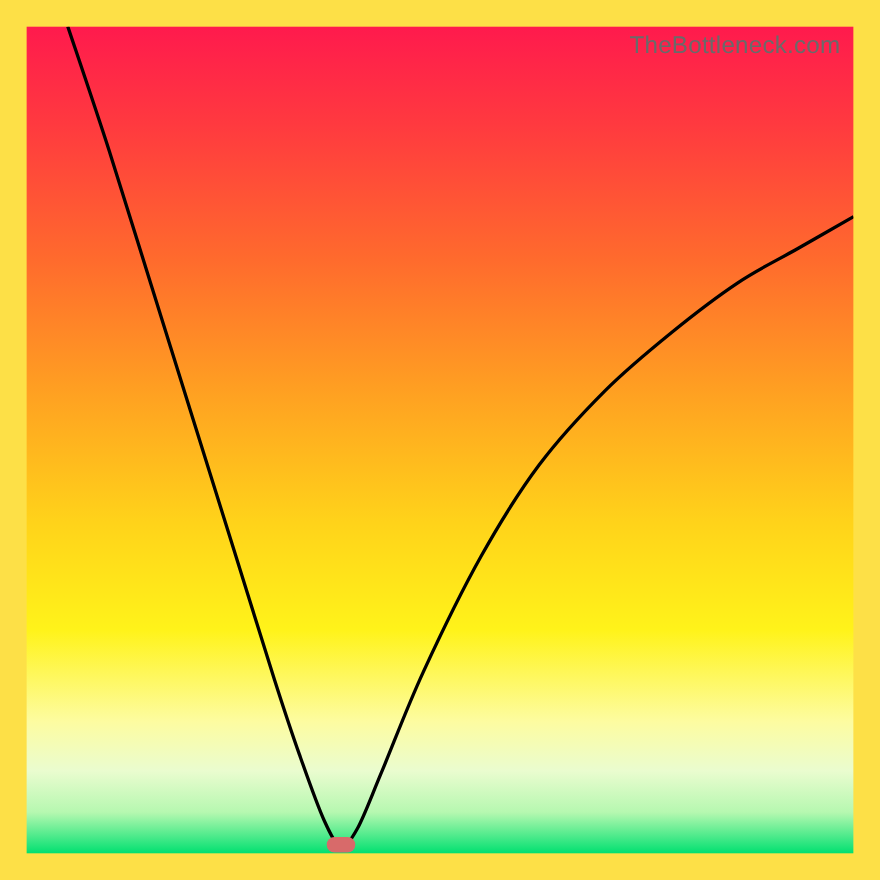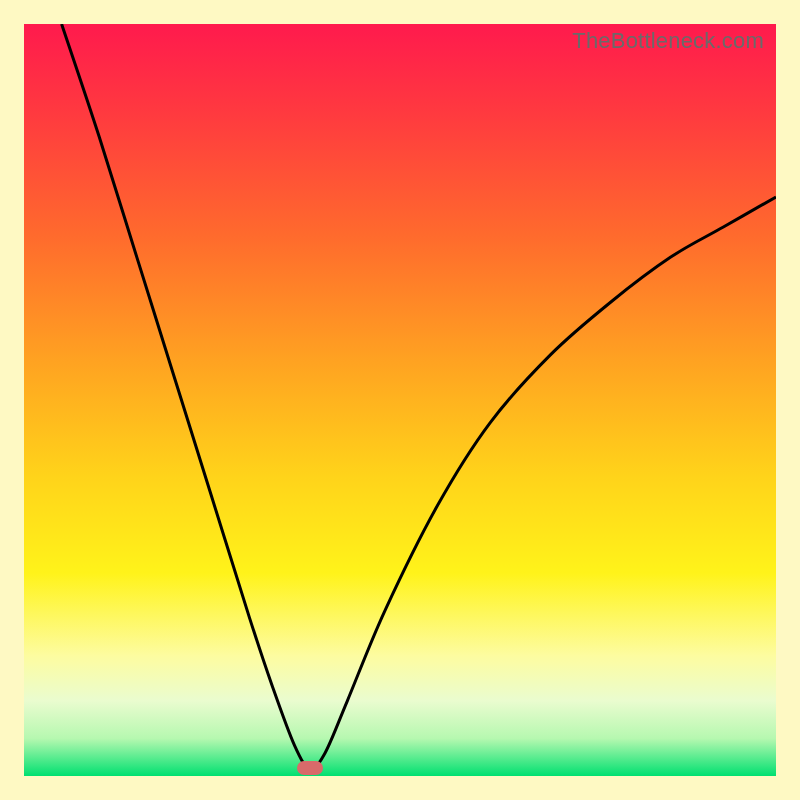--- a/index.html
+++ b/index.html
@@ -8,21 +8,21 @@
     width: 800px;
     height: 800px;
     overflow: hidden;
     background: #000;
     font-family: Arial, Helvetica, sans-serif;
   }
   .container {
     position: relative;
     width: 800px;
     height: 800px;
-    background: #fef9c3;
+    background: #fde047;
   }
   .plot-area {
     position: absolute;
     left: 24px;
     top: 24px;
     width: 752px;
     height: 752px;
     overflow: hidden;
   }
   .gradient {

